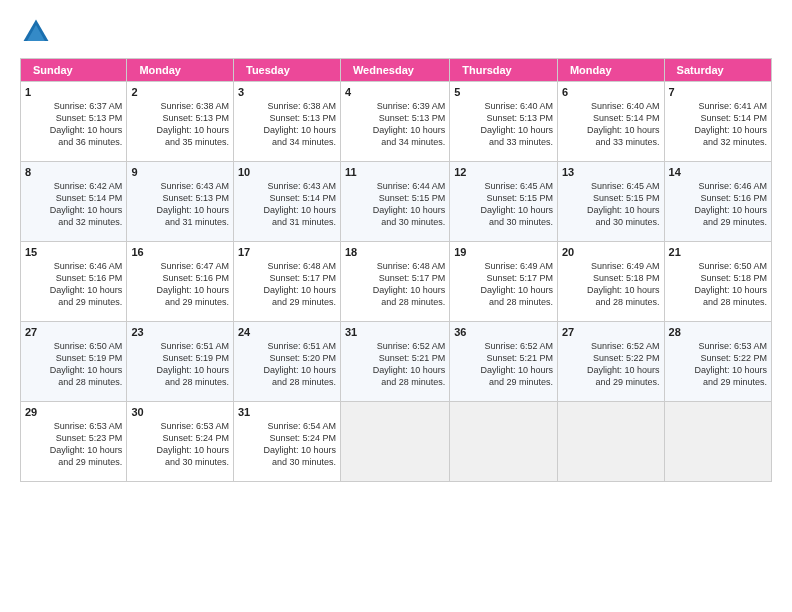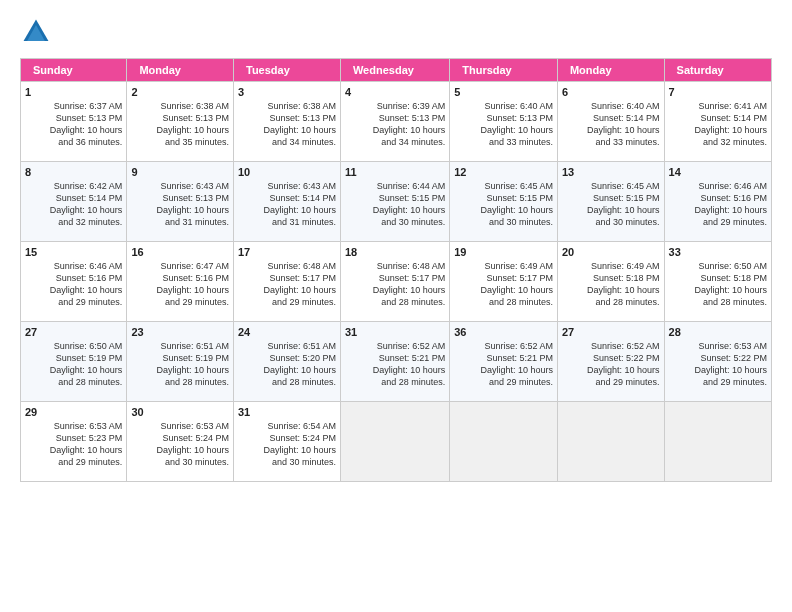--- a/index.html
+++ b/index.html
@@ -206,21 +206,21 @@
           </td>
           <td>
             <span class="day-num">19</span>
             <div class="day-text">Sunrise: 6:49 AM<br>Sunset: 5:17 PM<br>Daylight: 10 hours<br>and 28 minutes.</div>
           </td>
           <td>
             <span class="day-num">20</span>
             <div class="day-text">Sunrise: 6:49 AM<br>Sunset: 5:18 PM<br>Daylight: 10 hours<br>and 28 minutes.</div>
           </td>
           <td>
-            <span class="day-num">33</span>
+            <span class="day-num">21</span>
             <div class="day-text">Sunrise: 6:50 AM<br>Sunset: 5:18 PM<br>Daylight: 10 hours<br>and 28 minutes.</div>
           </td>
         </tr>
         <tr>
           <td>
             <span class="day-num">27</span>
             <div class="day-text">Sunrise: 6:50 AM<br>Sunset: 5:19 PM<br>Daylight: 10 hours<br>and 28 minutes.</div>
           </td>
           <td>
             <span class="day-num">23</span>

